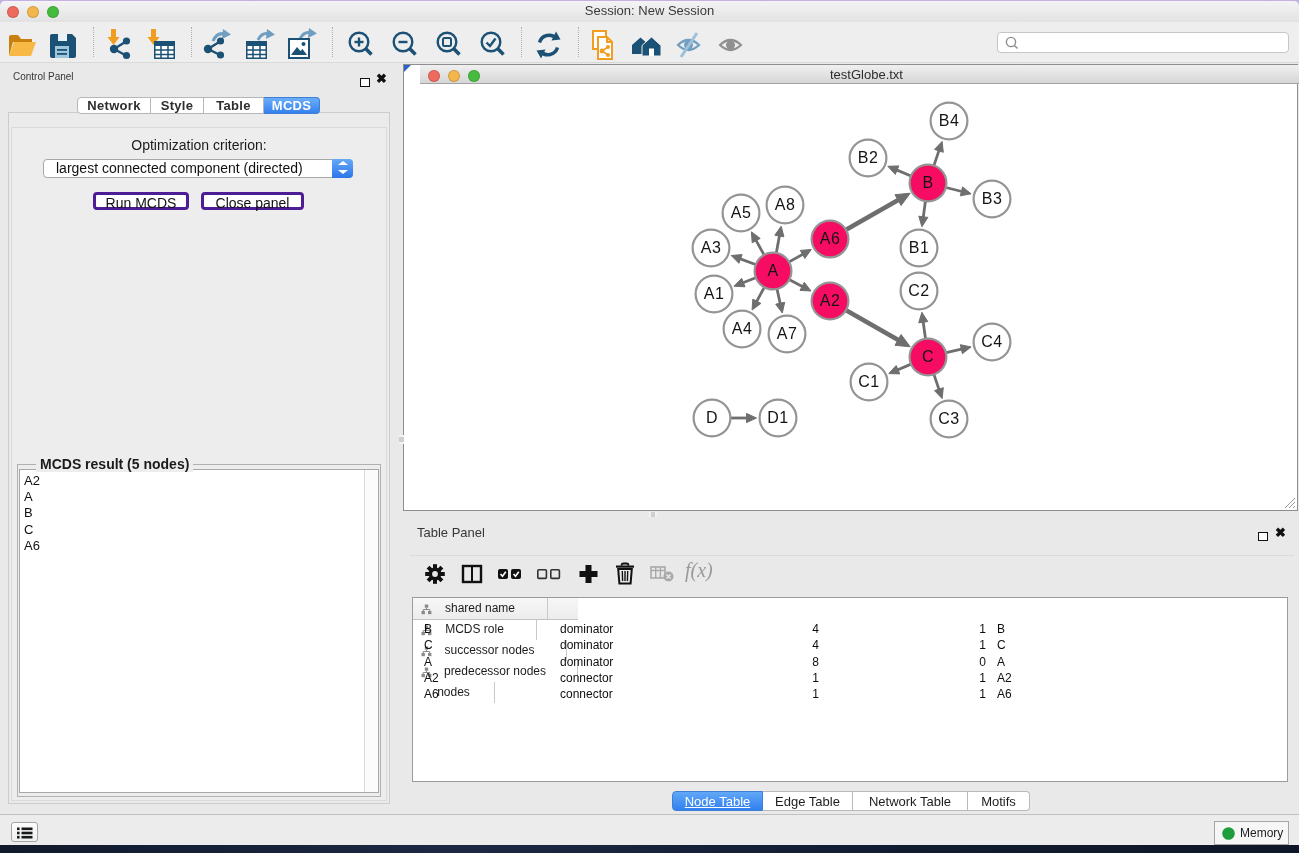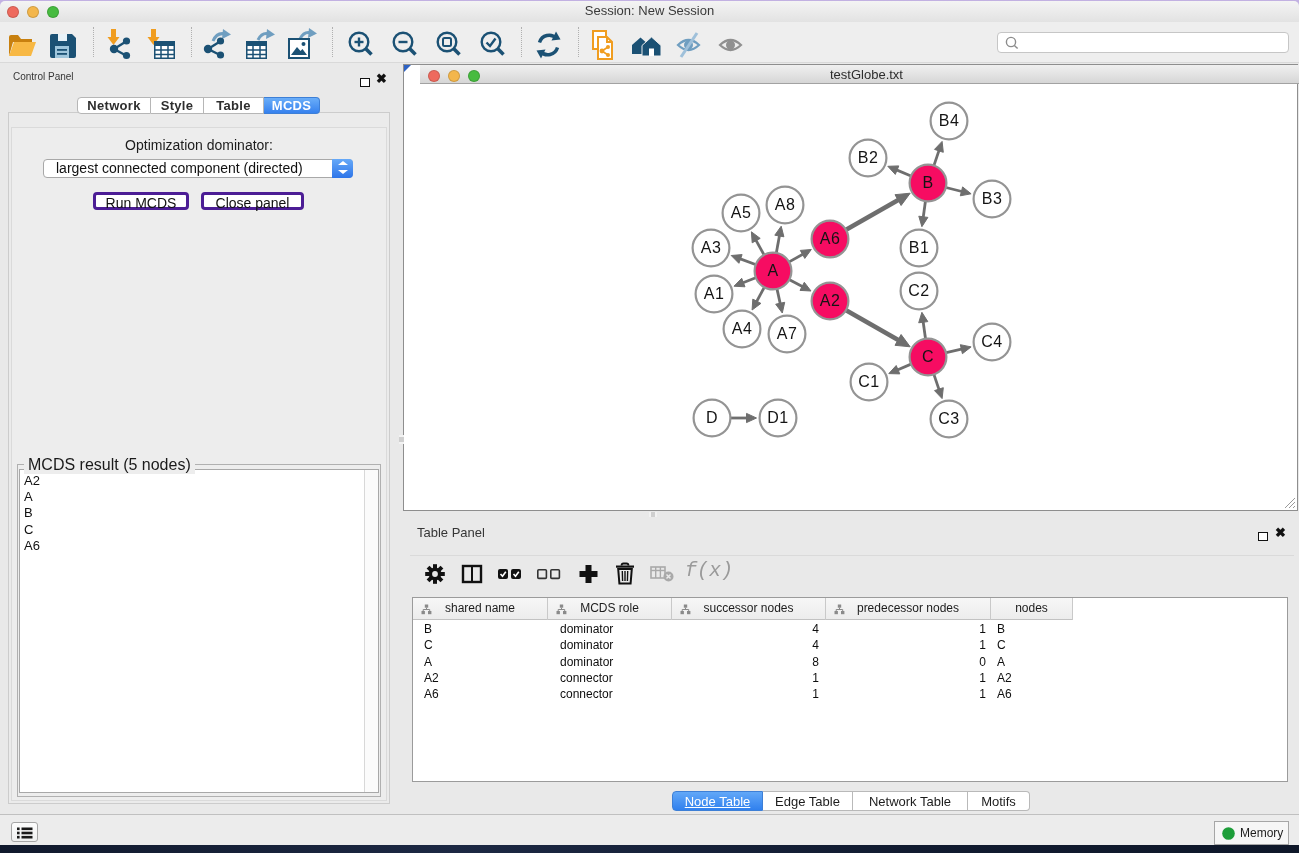--- a/index.html
+++ b/index.html
@@ -28,34 +28,34 @@
 .tab.sel { background:linear-gradient(#6aaef9,#3681ee); color:#fff; border-color:#3d7fd6; }
 #optlabel { left:0px; top:137px; width:398px; text-align:center; font-size:14px; color:#1c1c1c; }
 #dropdown { left:43px; top:159px; width:310px; height:19px; background:#fff;
   border:1px solid #a8a8a8; border-radius:4px; font-size:14px; color:#111; line-height:17px; padding-left:12px; }
 #ddbtn { position:absolute; right:-1px; top:-1px; width:21px; height:19px; border-radius:0 4px 4px 0;
   background:linear-gradient(#66a9f8,#2e75e9); }
 .chev { position:absolute; left:5.5px; width:0; height:0; border-left:5px solid transparent; border-right:5px solid transparent; }
 .btn { background:#fff; border:3px solid #4c1d95; border-radius:4px; font-size:14px;
   color:#111; text-align:center; }
 #fieldset { left:17px; top:464px; width:364px; height:333px; border:1px solid #b0b0b0; }
-#legend { left:24px; top:456px; font-size:16px; color:#1a1a1a; background:#ededed; padding:0 4px; }
+#legend { left:36px; top:456px; font-size:14px; color:#1a1a1a; background:#ededed; padding:0 4px;font-weight:bold; }
 #mcdslist { left:19px; top:469px; width:360px; height:324px; background:#fff; border:1px solid #a8a8a8;
   font-size:13px; color:#111; line-height:16.2px; padding:3px 0 0 4px; }
 #mcdsscroll { left:364px; top:470px; width:14px; height:322px; background:#fbfbfb; border-left:1px solid #d8d8d8; }
 
 #netwin { left:403px; top:64px; width:895px; height:447px; background:#fff; border:1px solid #8e8e8e; }
 #nettitle { left:16px; top:0; width:100%; height:19px; background:linear-gradient(#f0f0f0,#d6d6d6);
   border-bottom:1px solid #a2a2a2; }
 #nettitle .title { width:100%; text-align:center; font-size:13px; color:#2d2d2d; line-height:19px; }
 
 #tp-title { left:417px; top:525px; font-size:13px; color:#363636; }
 #tp-toolbar { left:417px; top:556px; height:36px; }
 #tablebox { left:412px; top:597px; width:876px; height:185px; background:#fff; border:1px solid #9b9b9b; }
-#thead { left:0; top:0; height:22px; background:linear-gradient(#f7f7f7,#ececec); border-bottom:1px solid #c2c2c2; display:flex; }
+#thead { left:0; top:0; height:22px; background:linear-gradient(#f7f7f7,#ececec); border-bottom:1px solid #c2c2c2; display:flex;flex-direction:column; }
 .th { height:22px; border-right:1px solid #c9c9c9; font-size:12px; color:#1c1c1c;
   text-align:center; line-height:21px; position:relative; }
 .td { position:absolute; font-size:12px; color:#0e0e0e; }
 #bottomtabs { left:672px; top:791px; height:20px; display:flex; }
 .btab { height:20px; border:1px solid #b9b9b9; border-left:none; background:#fff; font-size:13px;
   color:#1c1c1c; text-align:center; line-height:19px; }
 .btab.first { border-left:1px solid #b9b9b9; border-radius:4px 0 0 4px;text-decoration:underline; }
 .btab.last { border-radius:0 4px 4px 0; }
 .btab.sel { background:linear-gradient(#62a8f8,#3080ee); color:#fff; border-color:#3d7fd6; }
 
@@ -203,21 +203,21 @@
 <div class="abs" style="left:360px;top:73px;"><span class="winbtn-sq"></span></div>
 <div class="abs" style="left:376px;top:71px;font-size:13px;font-weight:bold;color:#111;">✖</div>
 <div id="cp-box" class="abs"></div>
 <div id="cp-inner" class="abs"></div>
 <div id="tabbar" class="abs">
   <div class="tab first" style="width:74px;">Network</div>
   <div class="tab" style="width:53px;">Style</div>
   <div class="tab" style="width:60px;">Table</div>
   <div class="tab sel last" style="width:56px;">MCDS</div>
 </div>
-<div id="optlabel" class="abs">Optimization dominator:</div>
+<div id="optlabel" class="abs">Optimization criterion:</div>
 <div id="dropdown" class="abs">largest connected component (directed)
   <div id="ddbtn">
       <div class="chev" style="top:2px;border-bottom:4.5px solid #fff;"></div>
   <div class="chev" style="top:10.5px;border-top:4.5px solid #fff;"></div>
     </div>
 </div>
 <div class="btn abs" style="left:93px;top:192px;width:96px;height:18px;line-height:17px;">Run MCDS</div>
 <div class="btn abs" style="left:201px;top:192px;width:103px;height:18px;line-height:17px;">Close panel</div>
 <div id="fieldset" class="abs"></div>
 <div id="mcdslist" class="abs">A2<br>A<br>B<br>C<br>A6</div>
@@ -376,21 +376,21 @@
 <line x1="15.7" y1="13" x2="15.4" y2="23" stroke="#111" stroke-width="1.4"></line>
     </svg>
   <svg width="26" height="30" style="position:absolute;left:233px;top:2px;">
       <rect x="1" y="9" width="14" height="11" fill="none" stroke="#a9a9a9" stroke-width="1.6"></rect>
 <line x1="1" y1="12.5" x2="15" y2="12.5" stroke="#a9a9a9" stroke-width="1.4"></line>
 <line x1="5.7" y1="9" x2="5.7" y2="20" stroke="#a9a9a9" stroke-width="1.4"></line>
 <line x1="10.4" y1="9" x2="10.4" y2="20" stroke="#a9a9a9" stroke-width="1.4"></line>
 <circle cx="18.5" cy="18.5" r="5" fill="#a9a9a9"></circle>
 <path d="M16.5,16.5 L20.5,20.5 M20.5,16.5 L16.5,20.5" stroke="#e9e9e9" stroke-width="1.5"></path>
     </svg>
-  <div style="position:absolute;left:268px;top:3px;font-family:Liberation Mono, monospace;font-style:italic;font-size:20px;color:#9a9a9a;">f(x)</div>
+  <div style="position:absolute;left:268px;top:3px;font-family:Liberation Serif, serif;font-style:italic;font-size:20px;color:#9a9a9a;">f(x)</div>
   </div>
 <div id="tablebox" class="abs">
   <div id="thead" class="abs">
     <div class="th" style="width:135px;"><svg width="11" height="11" style="position:absolute;left:8px;top:6px;">
 <rect x="3.8" y="0.5" width="3.4" height="3.2" fill="#8a8a8a"></rect>
 <rect x="0.5" y="7" width="3.4" height="3.2" fill="#8a8a8a"></rect>
 <rect x="7" y="7" width="3.4" height="3.2" fill="#8a8a8a"></rect>
 <path d="M5.5 3.7 L5.5 5.5 M2.2 7 L2.2 5.5 L8.7 5.5 L8.7 7" stroke="#8a8a8a" stroke-width="1" fill="none"></path>
 </svg>shared name</div>
     <div class="th" style="width:124px;"><svg width="11" height="11" style="position:absolute;left:8px;top:6px;">

